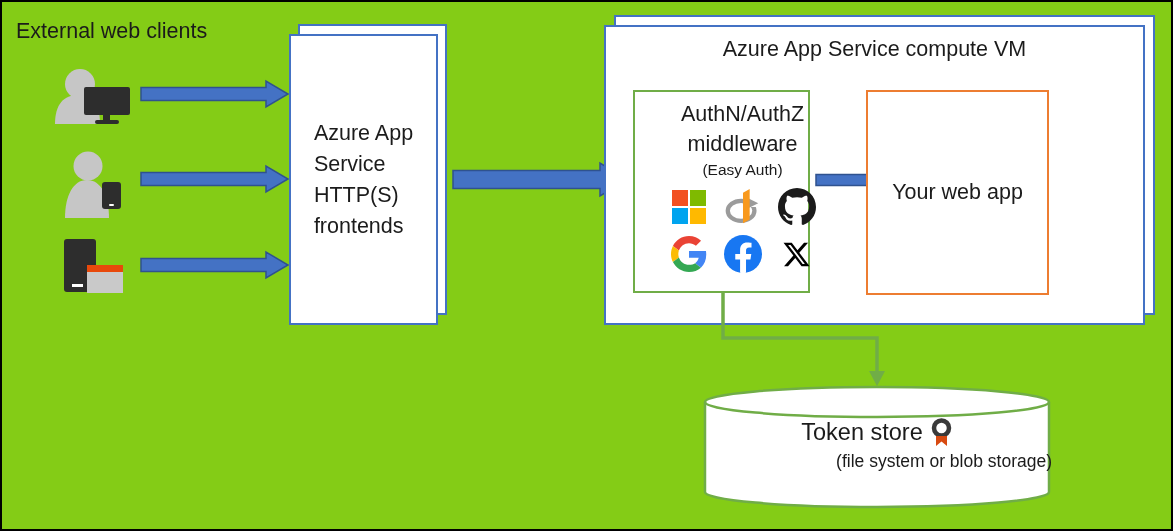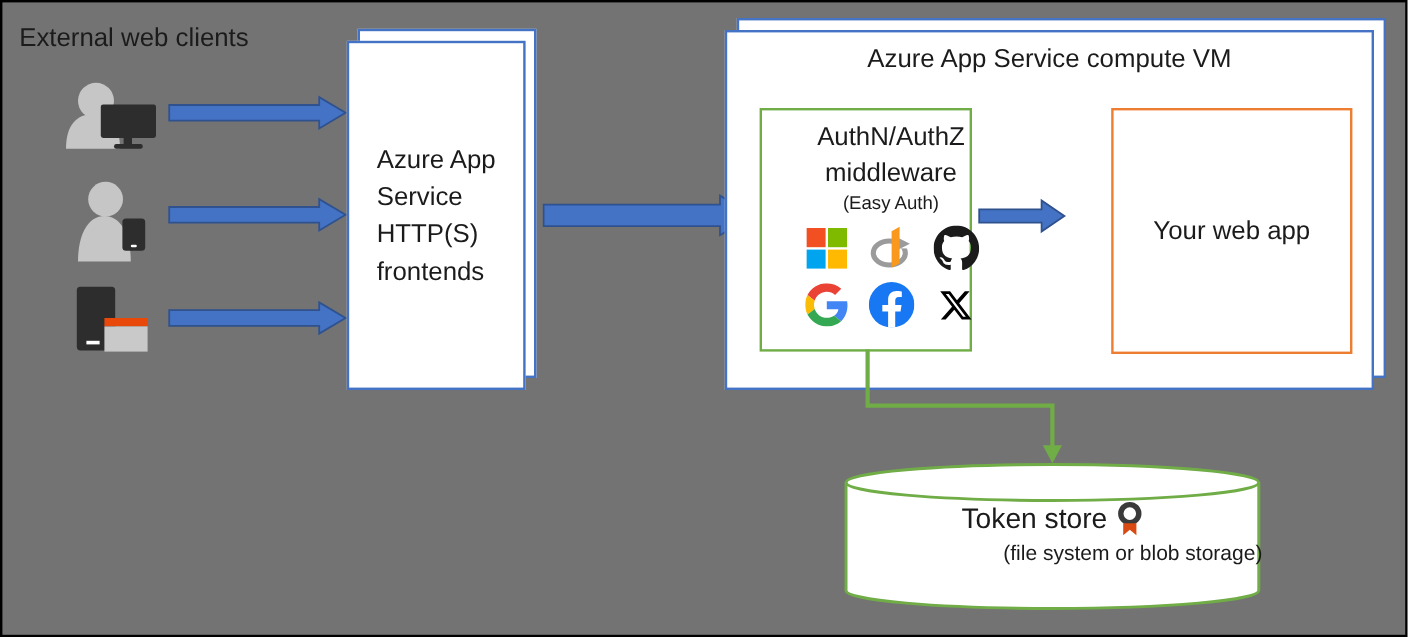--- a/index.html
+++ b/index.html
@@ -1,20 +1,20 @@
 <!DOCTYPE html>
 <html><head>
 <meta charset="utf-8">
 <style>
   * { margin:0; padding:0; box-sizing:border-box; }
   html,body { background:#fff; }
   body { font-family:"Liberation Sans", sans-serif; color:#1b1b1b; }
   .canvas {
     position:relative; width:1173px; height:531px;
-    background:#737373; border:2px solid #000; overflow:hidden;
+    background:#84cc16; border:2px solid #000; overflow:hidden;
   }
   .abs { position:absolute; }
 
   
   .ext-label { left:14px; top:17px; font-size:21.5px; }
   .blue-box {
     border:2px solid #4472C4; background:#fff;
   }
   .frontends-back  { left:296px; top:22px; width:149px; height:291px; }
   .frontends-front {
@@ -33,21 +33,21 @@
   }
   .auth-line { font-size:21.5px; line-height:30px; }
   .auth-sub  { font-size:15.5px; line-height:21px; }
   .providers {
     display:grid; grid-template-columns:repeat(3,54px); justify-content:center;
     row-gap:7px; margin-top:7px;
   }
   .providers .cell { width:54px; height:40px; display:flex; align-items:center; justify-content:center; }
 
   .webapp-box {
-    left:924px; top:88px; width:201px; height:205px;
+    left:864px; top:88px; width:183px; height:205px;
     border:2px solid #ED7D31; background:#fff;
     display:flex; align-items:center; justify-content:center; font-size:21.5px;
   }
 
   .token-title {
     left:700px; top:416px; width:350px; display:flex; align-items:center;
     justify-content:center; gap:7px; font-size:23.5px;
   }
   .token-sub { left:700px; top:449px; width:350px; text-align:right; font-size:17.5px; }
 

